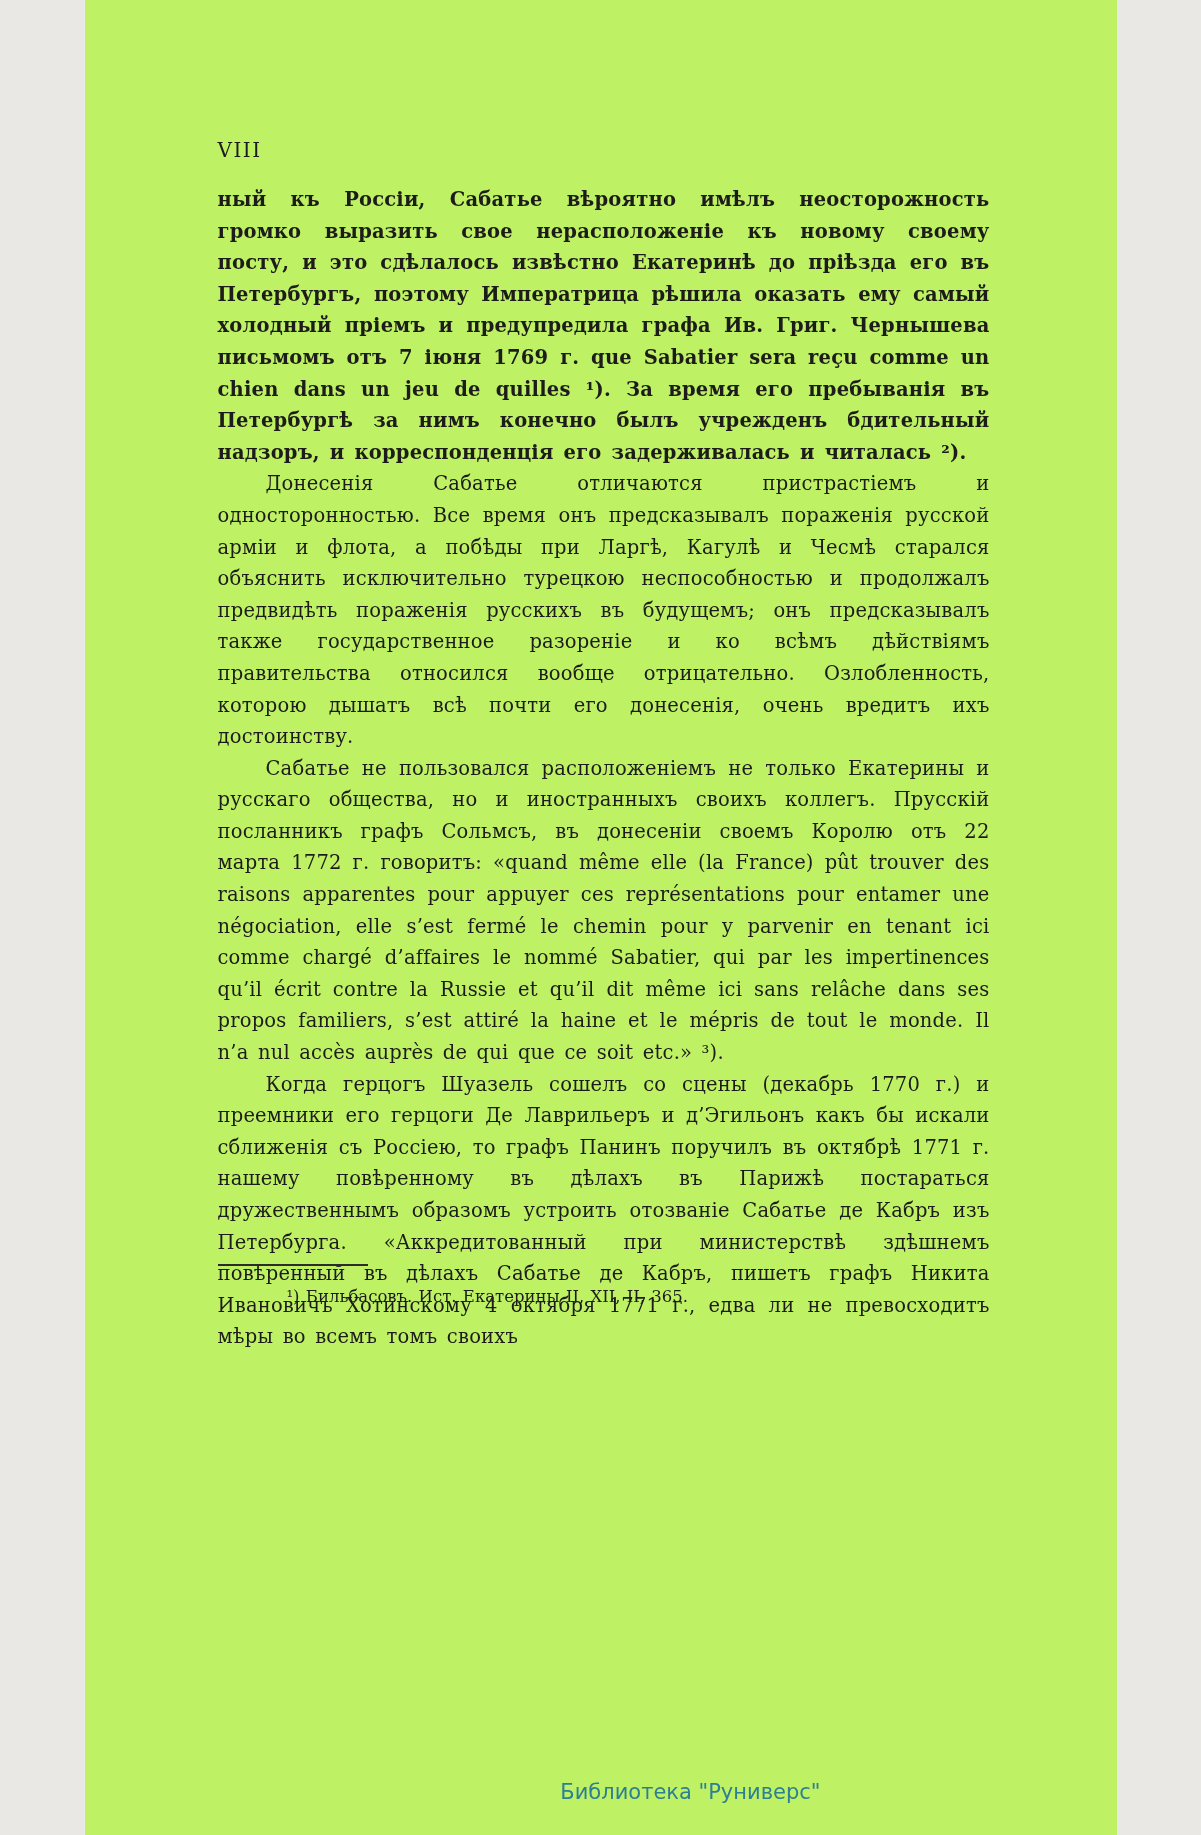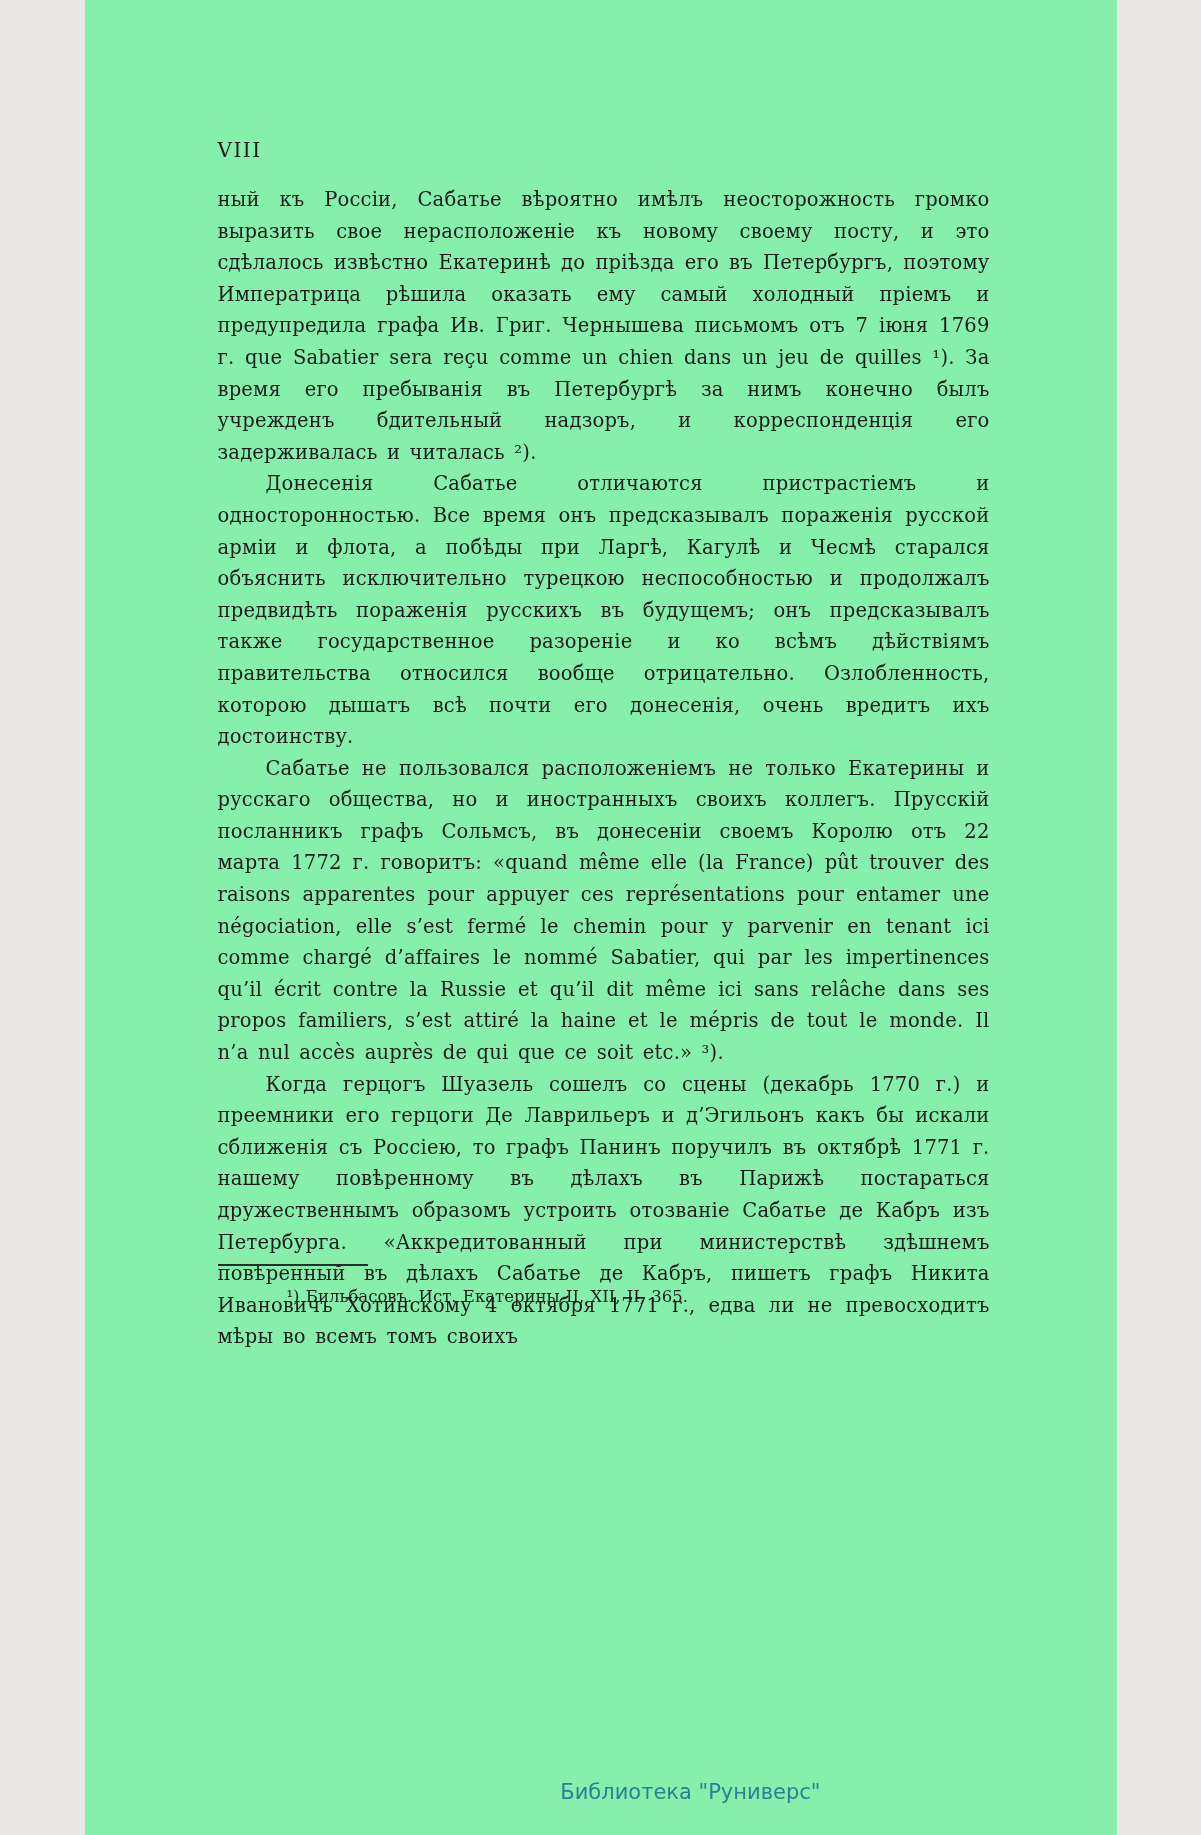--- a/index.html
+++ b/index.html
@@ -5,21 +5,21 @@
   html, body {
     margin: 0;
     padding: 0;
     background: #e9e8e5;
   }
   .page {
     position: relative;
     width: 1032px;
     height: 1835px;
     margin: 0 auto;
-    background: #86efac;
+    background: #bef264;
     font-family: "DejaVu Serif", serif;
     color: #1d1c1a;
     overflow: hidden;
   }
   .page-number {
     position: absolute;
     top: 138px;
     left: 133px;
     font-size: 20px;
     letter-spacing: 1.5px;
@@ -34,20 +34,21 @@
     text-align: justify;
     letter-spacing: 0.2px;
   }
   .para {
     margin: 0;
     text-indent: 48px;
     word-spacing: 3px;
   }
   .para.no-indent {
     text-indent: 0;
+    font-weight: bold;
   }
   .footnote-rule {
     position: absolute;
     top: 1264px;
     left: 133px;
     width: 150px;
     border: none;
     border-top: 2px solid #2b2b2b;
     margin: 0;
   }

